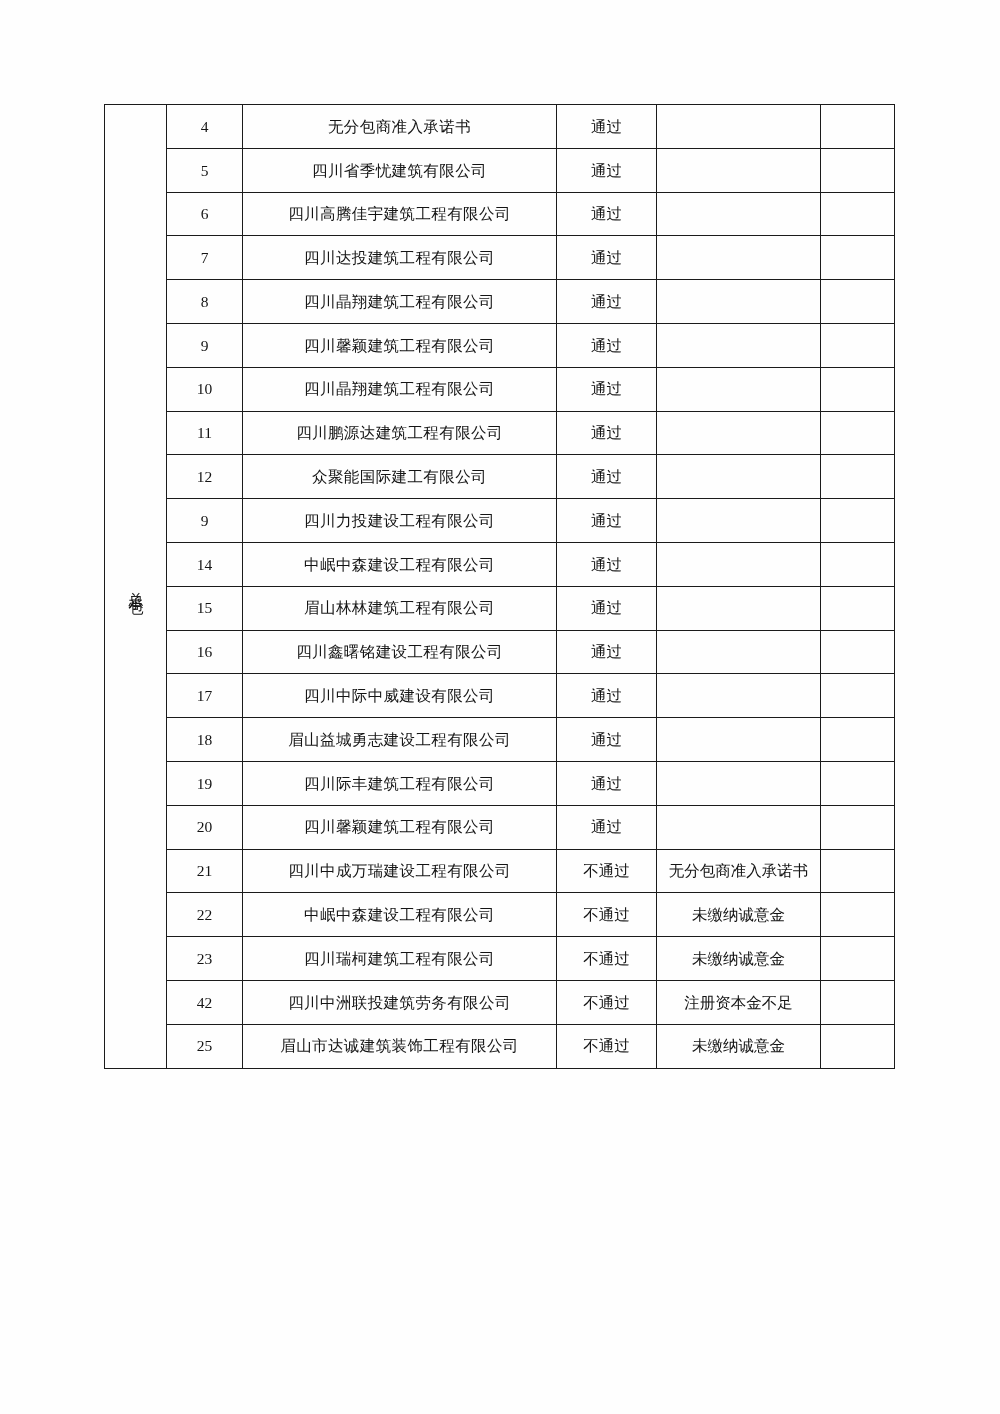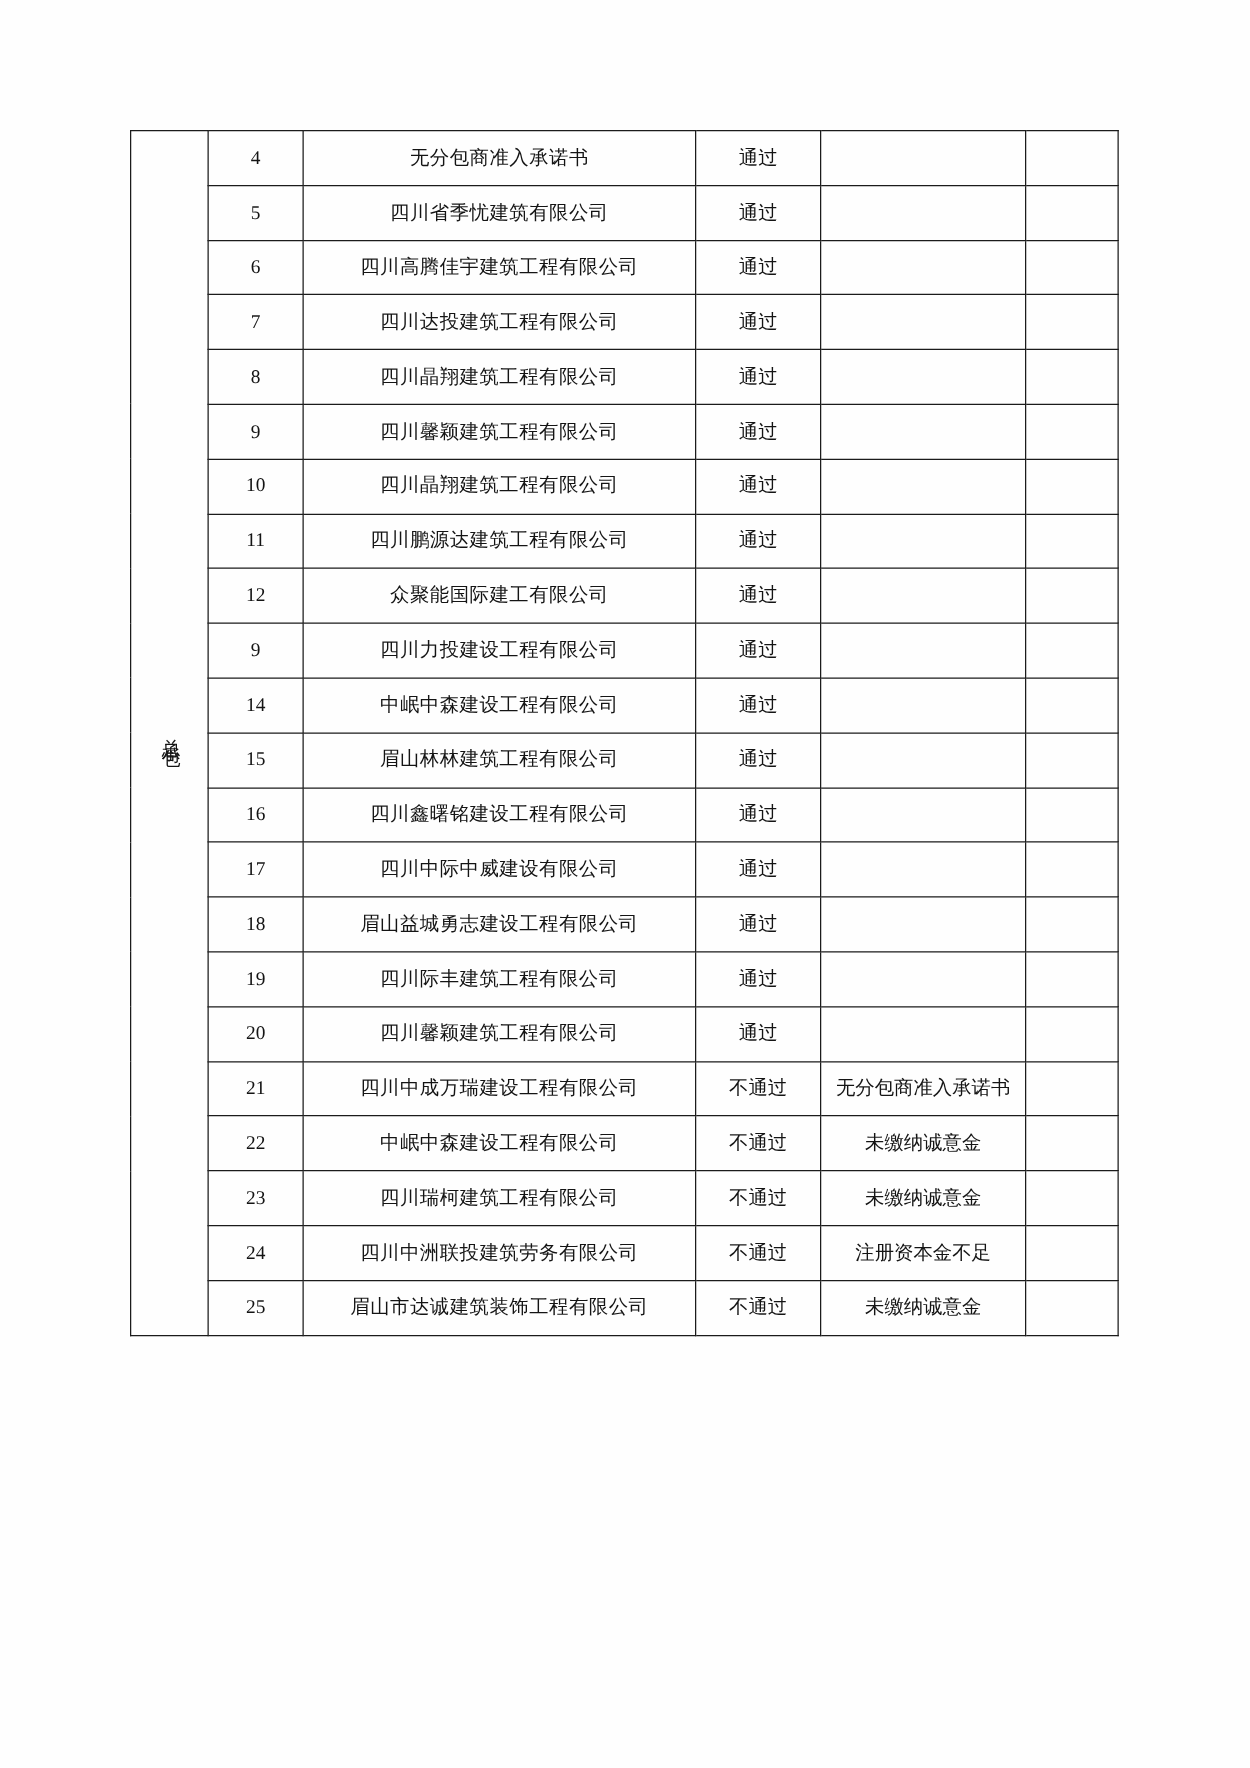--- a/index.html
+++ b/index.html
@@ -223,21 +223,21 @@
             <td class="note-cell"></td>
           </tr>
           <tr>
             <td class="no-cell">23</td>
             <td class="name-cell">四川瑞柯建筑工程有限公司</td>
             <td class="res-cell">不通过</td>
             <td class="reason-cell">未缴纳诚意金</td>
             <td class="note-cell"></td>
           </tr>
           <tr>
-            <td class="no-cell">24</td>
+            <td class="no-cell">42</td>
             <td class="name-cell">四川中洲联投建筑劳务有限公司</td>
             <td class="res-cell">不通过</td>
             <td class="reason-cell">注册资本金不足</td>
             <td class="note-cell"></td>
           </tr>
           <tr>
             <td class="no-cell">25</td>
             <td class="name-cell">眉山市达诚建筑装饰工程有限公司</td>
             <td class="res-cell">不通过</td>
             <td class="reason-cell">未缴纳诚意金</td>

